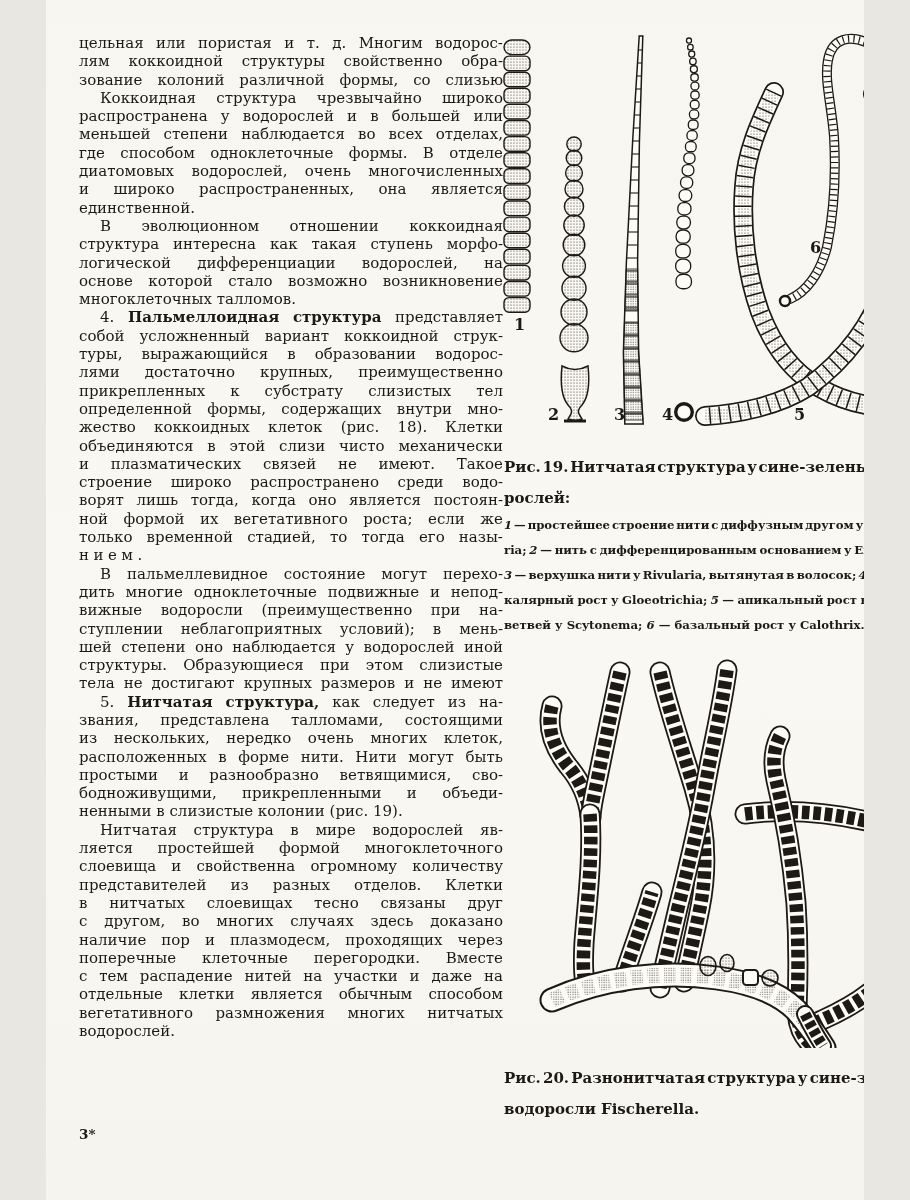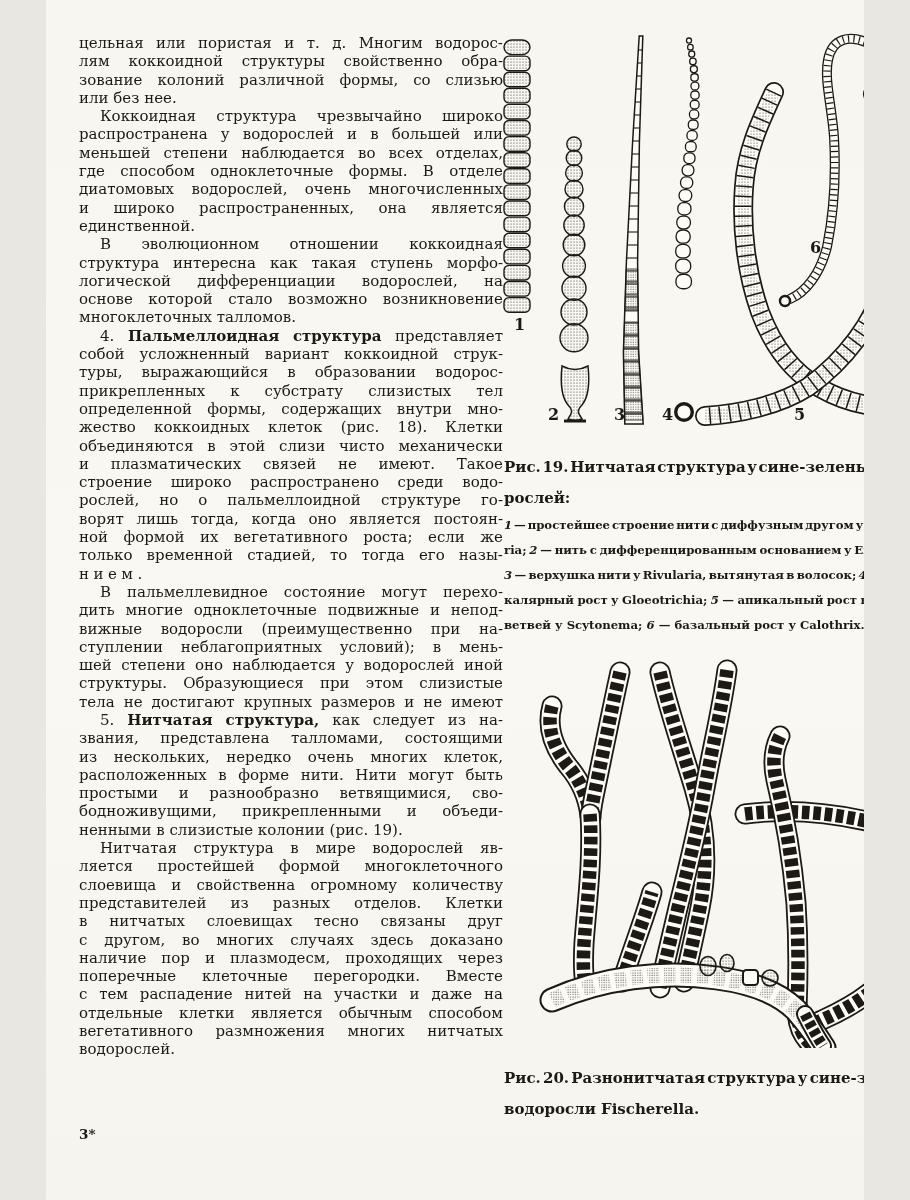--- a/index.html
+++ b/index.html
@@ -52,21 +52,20 @@
           <span>обра-</span>
         </div>
         <div class="ln">
           <span>зование</span>
           <span>колоний</span>
           <span>различной</span>
           <span>формы,</span>
           <span>со</span>
           <span>слизью</span>
         </div>
-        <div class="ln end"><span>или без нее.</span></div>
       </div>
       <div>
         <div class="ln ind">
           <span>Коккоидная</span>
           <span>структура</span>
           <span>чрезвычайно</span>
           <span>широко</span>
         </div>
         <div class="ln">
           <span>распространена</span>
@@ -153,20 +152,26 @@
           <span>струк-</span>
         </div>
         <div class="ln">
           <span>туры,</span>
           <span>выражающийся</span>
           <span>в</span>
           <span>образовании</span>
           <span>водорос-</span>
         </div>
         <div class="ln">
+          <span>лями</span>
+          <span>достаточно</span>
+          <span>крупных,</span>
+          <span>преимущественно</span>
+        </div>
+        <div class="ln">
           <span>прикрепленных</span>
           <span>к</span>
           <span>субстрату</span>
           <span>слизистых</span>
           <span>тел</span>
         </div>
         <div class="ln">
           <span>определенной</span>
           <span>формы,</span>
           <span>содержащих</span>
@@ -196,28 +201,20 @@
           <span>не</span>
           <span>имеют.</span>
           <span>Такое</span>
         </div>
         <div class="ln">
           <span>строение</span>
           <span>широко</span>
           <span>распространено</span>
           <span>среди</span>
           <span>водо-</span>
-        </div>
-        <div class="ln">
-          <span>рослей,</span>
-          <span>но</span>
-          <span>о</span>
-          <span>пальмеллоидной</span>
-          <span>структуре</span>
-          <span>го-</span>
         </div>
         <div class="ln">
           <span>ворят</span>
           <span>лишь</span>
           <span>тогда,</span>
           <span>когда</span>
           <span>оно</span>
           <span>является</span>
           <span>постоян-</span>
         </div>

